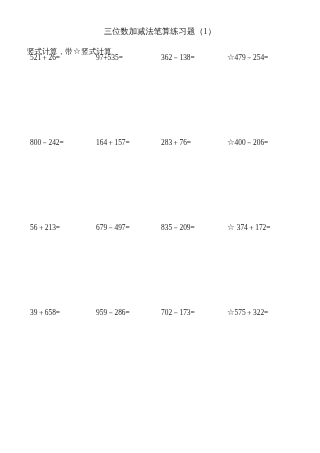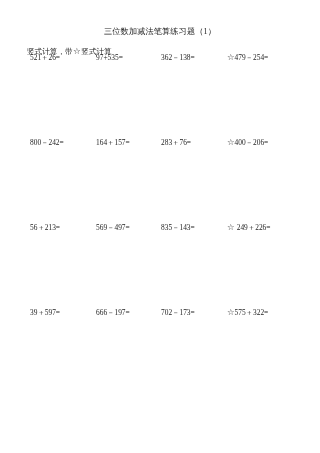--- a/index.html
+++ b/index.html
@@ -134,37 +134,37 @@
         <span class="prob-star">☆</span>
         <span class="prob-text">400－206=</span>
       </div>
     </div>
 
     <div class="prob-row">
       <div class="prob-cell c0">
         <span class="prob-text">56＋213=</span>
       </div>
       <div class="prob-cell c1">
-        <span class="prob-text">569－497=</span>
+        <span class="prob-text">679－497=</span>
       </div>
       <div class="prob-cell c2">
-        <span class="prob-text">835－143=</span>
+        <span class="prob-text">835－209=</span>
       </div>
       <div class="prob-cell c3">
         <span class="prob-star spaced">☆</span>
-        <span class="prob-text">249＋226=</span>
+        <span class="prob-text">374＋172=</span>
       </div>
     </div>
 
     <div class="prob-row">
       <div class="prob-cell c0">
-        <span class="prob-text">39＋597=</span>
+        <span class="prob-text">39＋658=</span>
       </div>
       <div class="prob-cell c1">
-        <span class="prob-text">666－197=</span>
+        <span class="prob-text">959－286=</span>
       </div>
       <div class="prob-cell c2">
         <span class="prob-text">702－173=</span>
       </div>
       <div class="prob-cell c3">
         <span class="prob-star">☆</span>
         <span class="prob-text">575＋322=</span>
       </div>
     </div>
 

